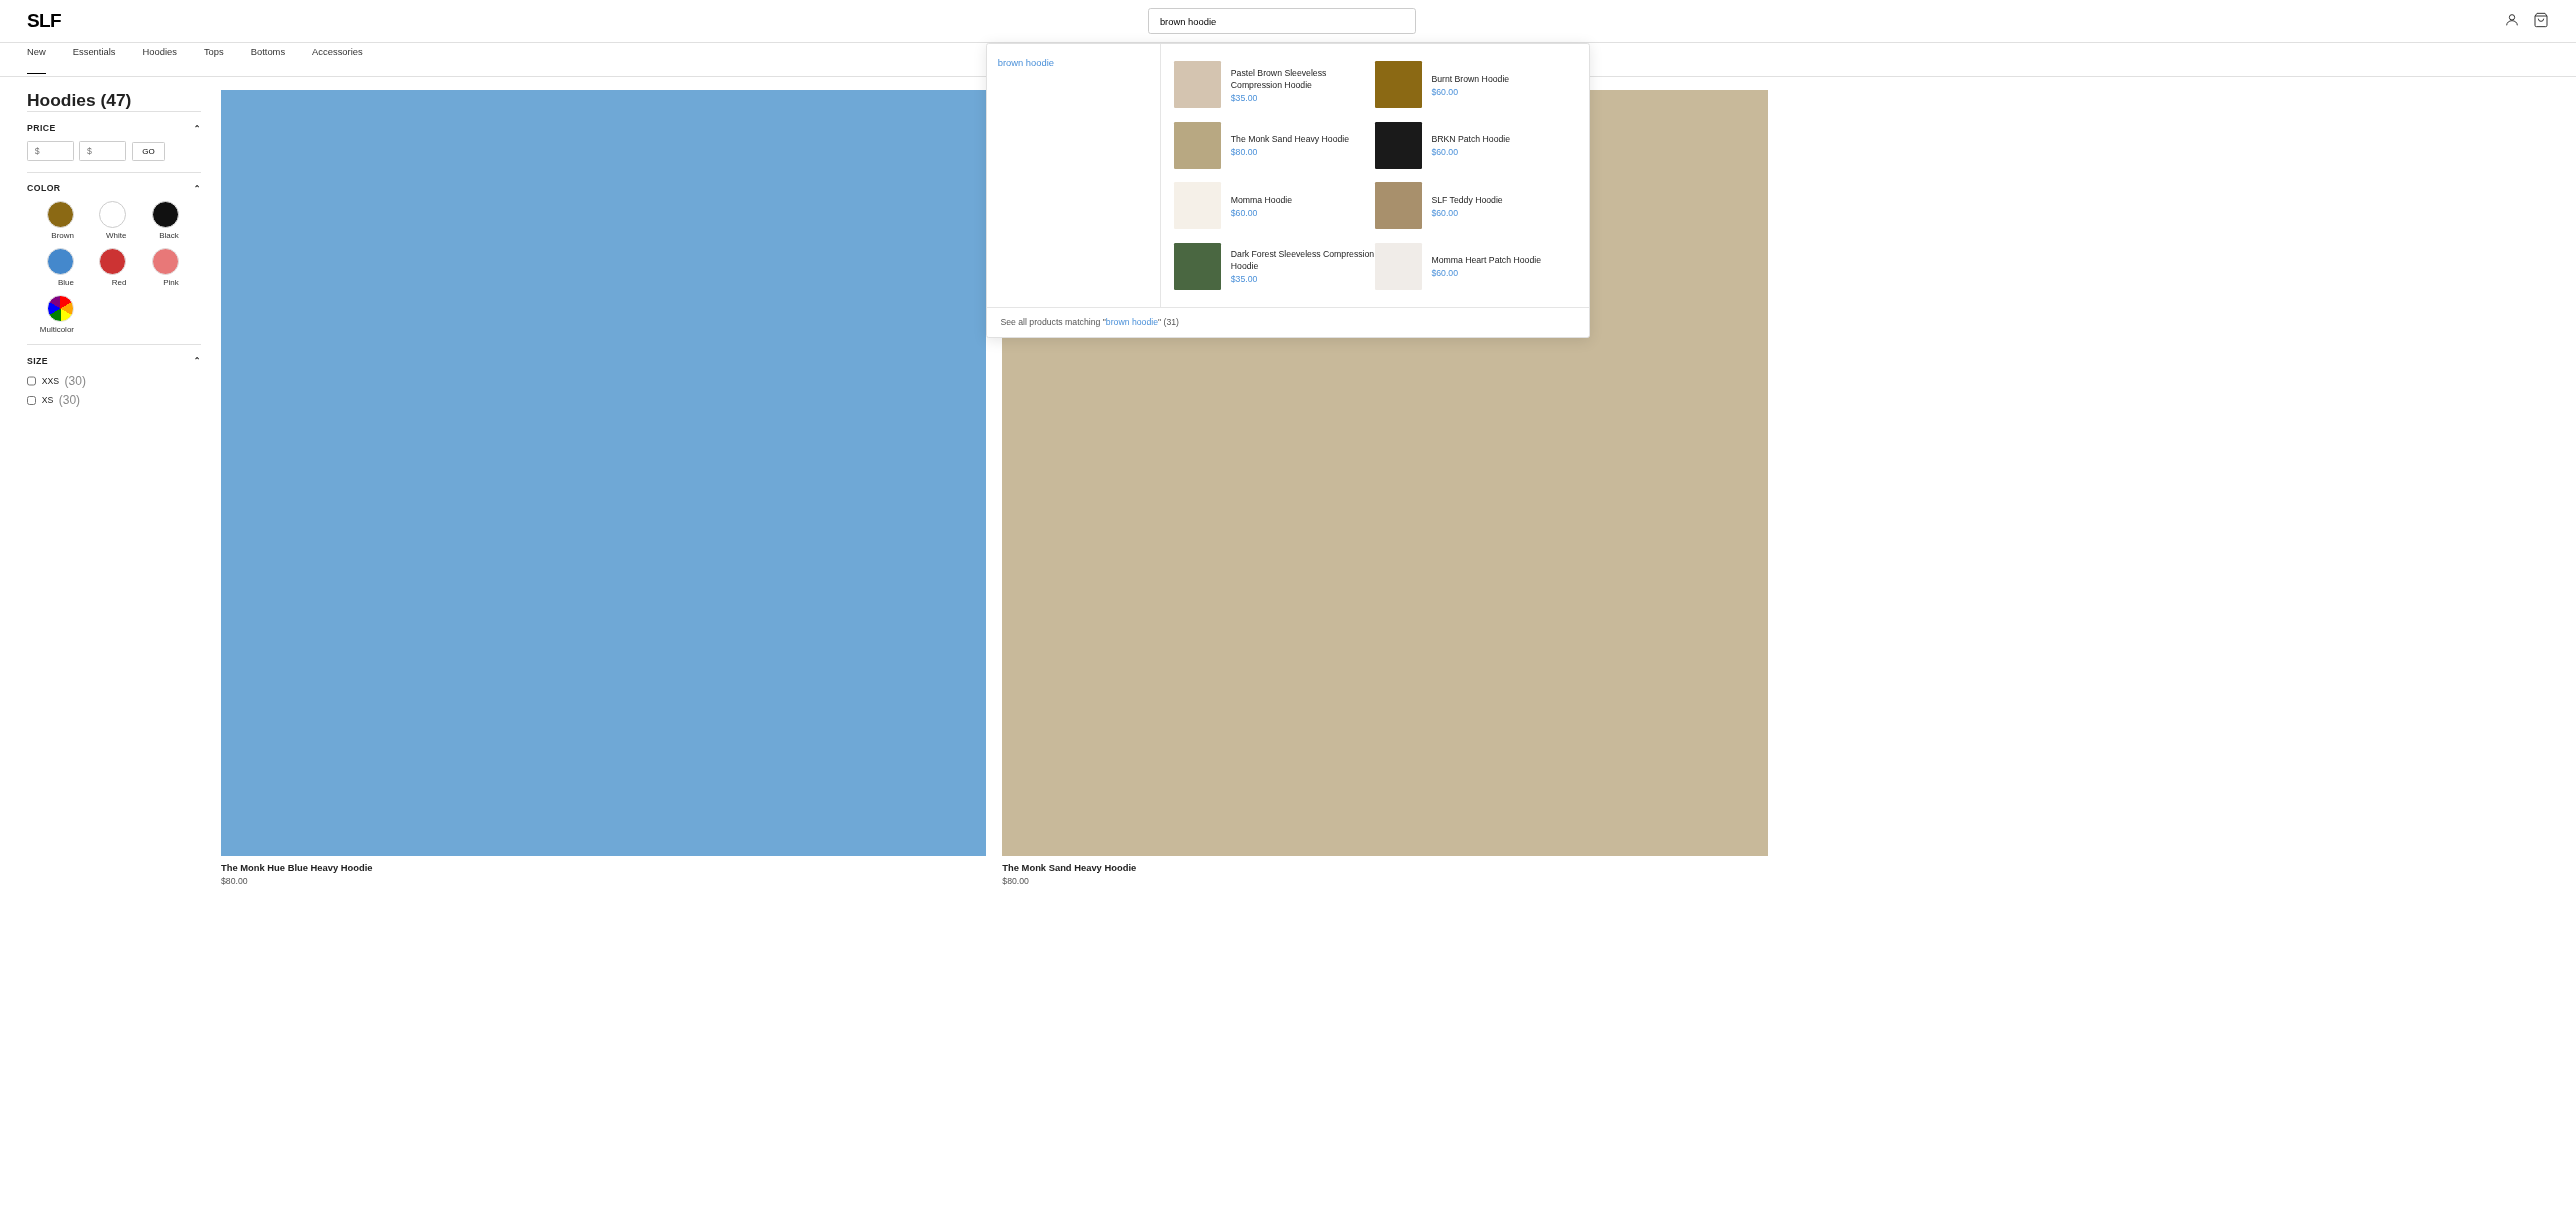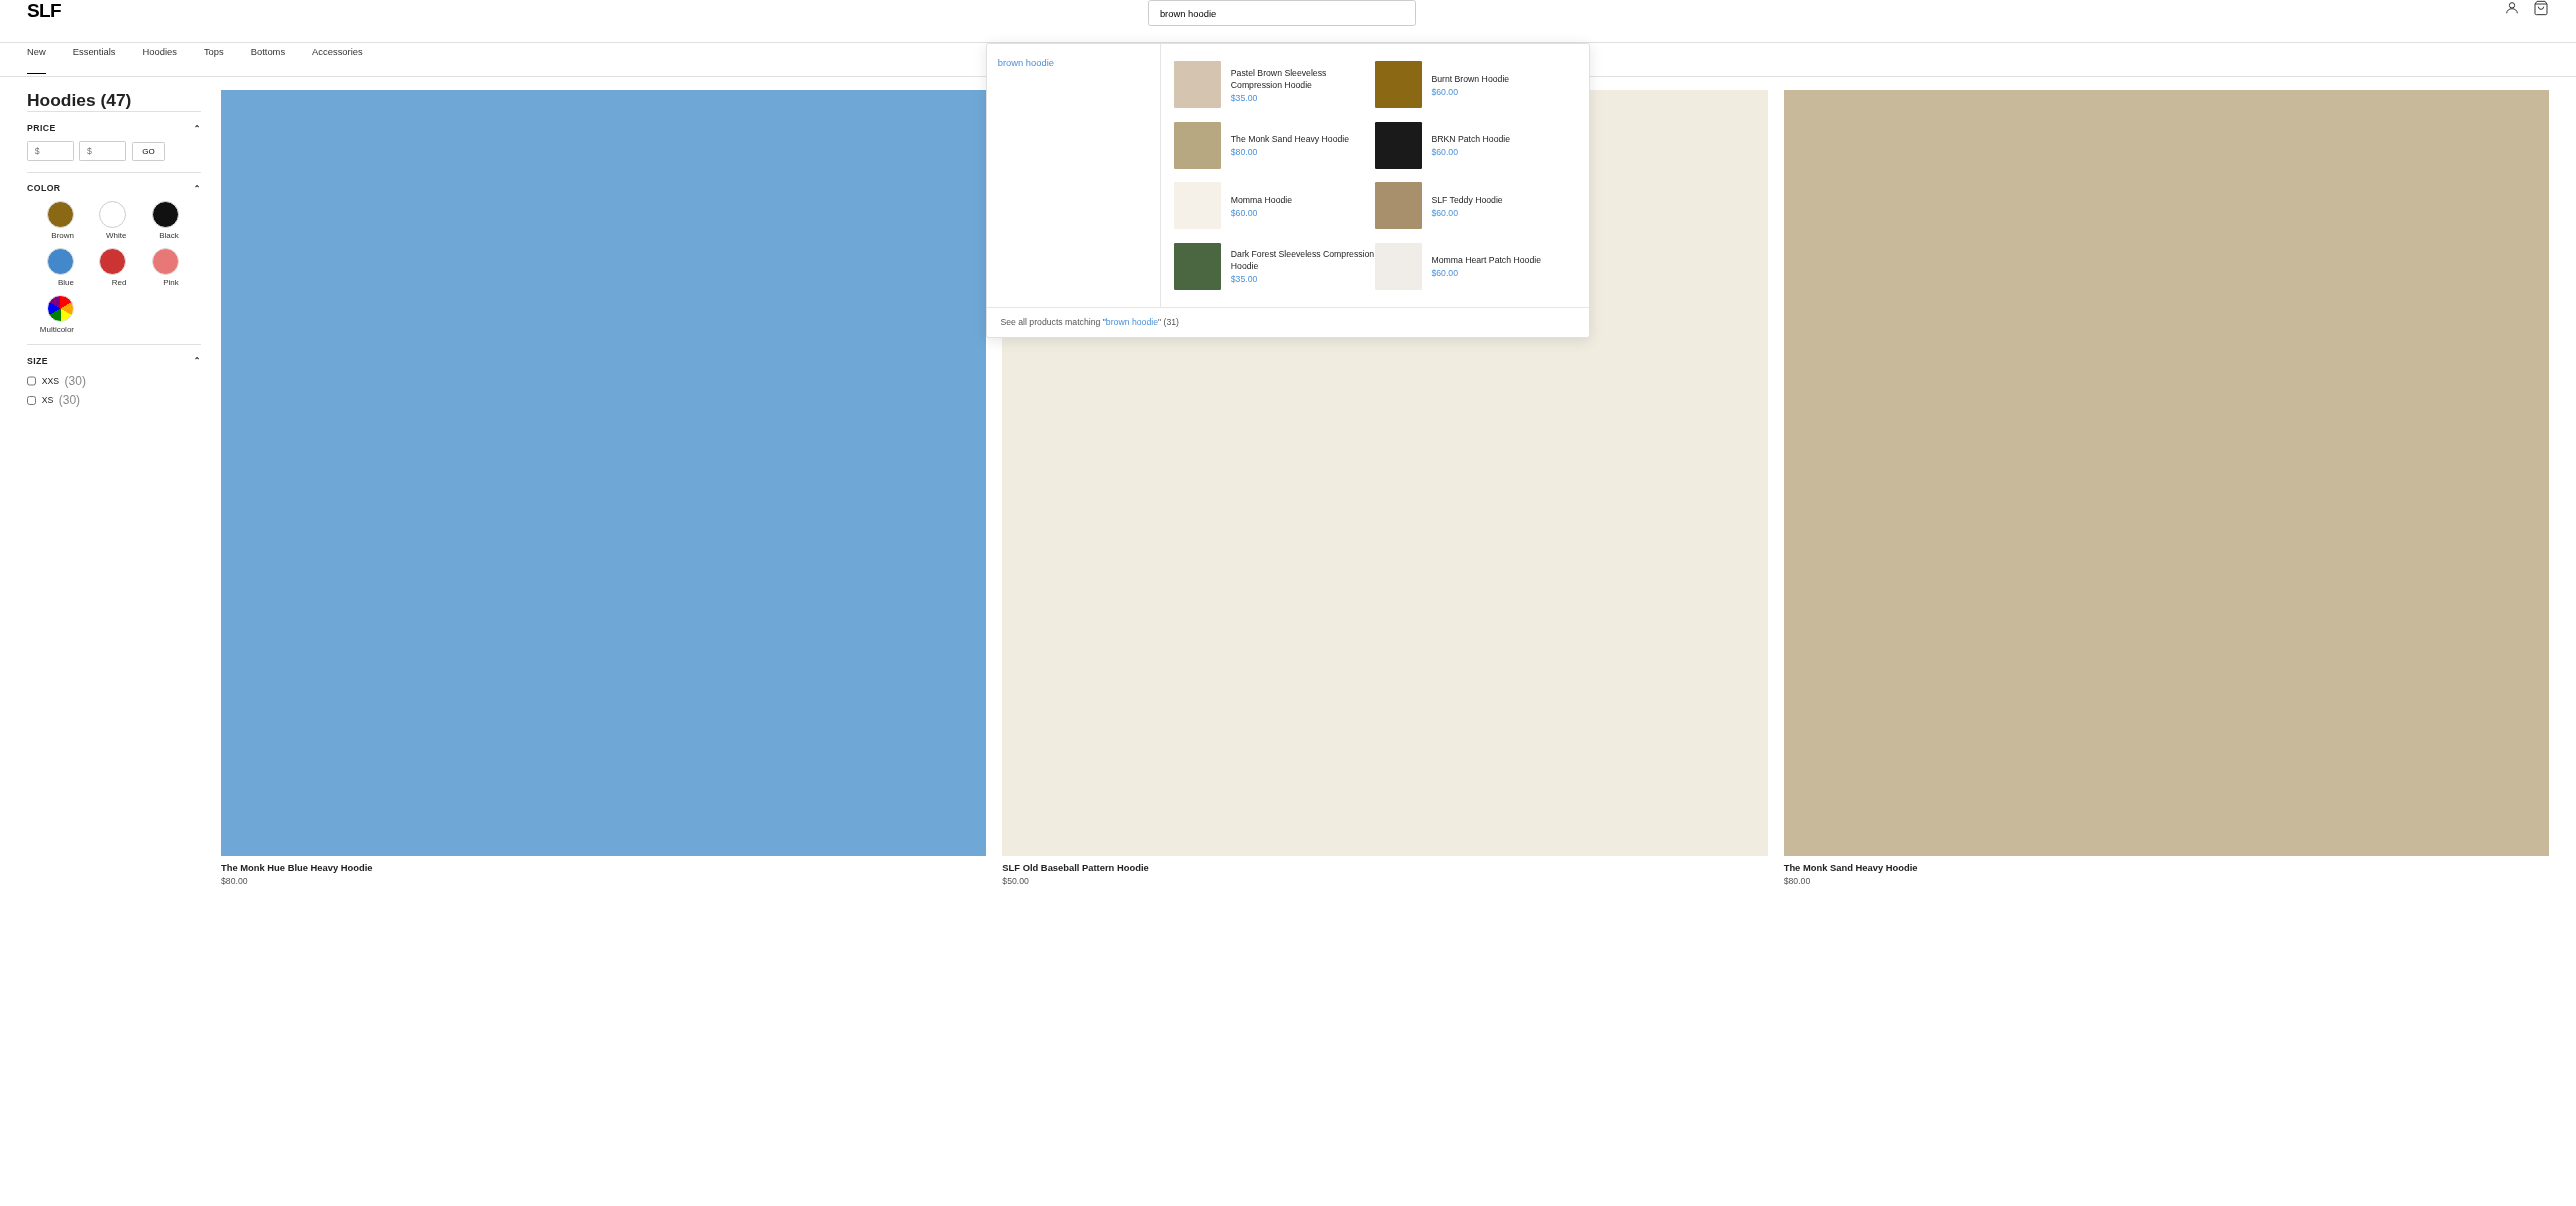--- a/index.html
+++ b/index.html
@@ -1,21 +1,21 @@
 <!DOCTYPE html>
 <html style="font-size:10.7px"><head>
   <meta charset="utf-8">
   <style>
     * { margin: 0; padding: 0; box-sizing: border-box; }
     body { font-family: -apple-system, BlinkMacSystemFont, 'Helvetica Neue', Arial, sans-serif; background: #fff; color: #222; font-size: 9.4px; }
 
     
     .header {
       display: flex;
-      align-items: flex-start;
+      align-items: center;
       justify-content: space-between;
       padding: 0 27px;
       height: 43px;
       border-bottom: 0.7px solid #e0e0e0;
       position: relative;
       z-index: 100;
     }
     .logo {
       font-size: 19px;
       font-weight: 900;
@@ -506,27 +506,20 @@
     <div class="product-grid" id="product-grid">
         <div class="product-card">
     <div class="product-img-wrap">
       <div class="img-shape img-blue"></div>
     </div>
     <div class="product-name">The Monk Hue Blue Heavy Hoodie</div>
     <div class="product-price">$80.00</div>
   </div>
         <div class="product-card">
     <div class="product-img-wrap">
-      <div class="img-shape img-baseball"></div>
-    </div>
-    <div class="product-name">SLF Old Baseball Pattern Hoodie</div>
-    <div class="product-price">$50.00</div>
-  </div>
-        <div class="product-card">
-    <div class="product-img-wrap">
       <div class="img-shape img-sand"></div>
     </div>
     <div class="product-name">The Monk Sand Heavy Hoodie</div>
     <div class="product-price">$80.00</div>
   </div>
       </div>
   </main>
 </div>
 
 

